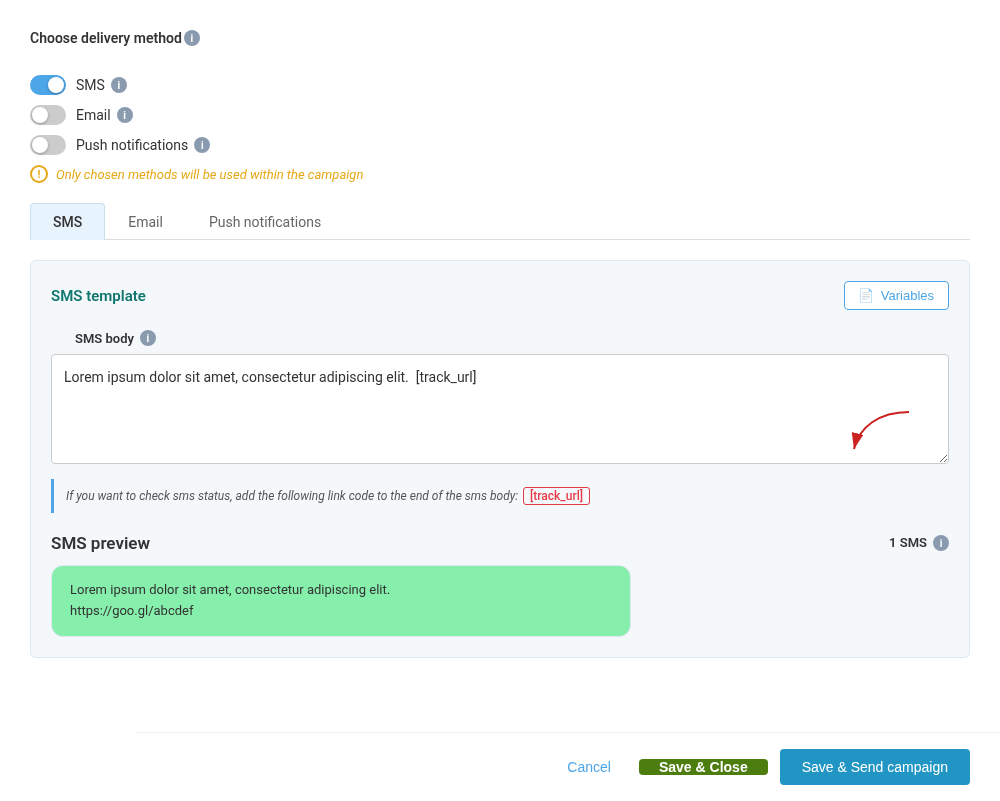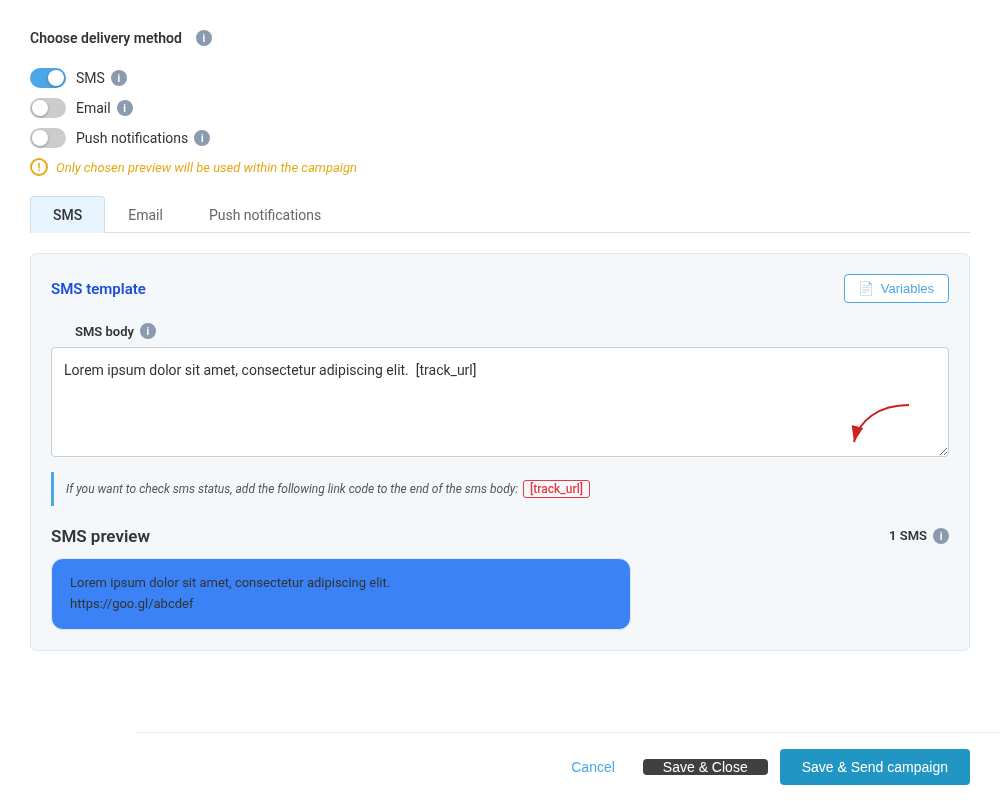--- a/index.html
+++ b/index.html
@@ -18,25 +18,25 @@
     }
 
     
     .delivery-method-section {
       margin-bottom: 20px;
     }
 
     .section-title {
       display: flex;
       align-items: center;
-      gap: 14px;
+      gap: 2px;
       font-size: 14px;
       font-weight: 600;
       color: #333;
-      margin-bottom: 22px;
+      margin-bottom: 29px;
     }
 
     .info-icon {
       display: inline-flex;
       align-items: center;
       justify-content: center;
       width: 16px;
       height: 16px;
       border-radius: 50%;
       background: #8a9bb0;
@@ -169,21 +169,21 @@
     .card-header {
       display: flex;
       justify-content: space-between;
       align-items: center;
       margin-bottom: 20px;
     }
 
     .card-title {
       font-size: 15px;
       font-weight: 600;
-      color: #1d4ed8;
+      color: #0f766e;
     }
 
     .variables-btn {
       display: flex;
       align-items: center;
       gap: 6px;
       padding: 6px 14px;
       border: 1px solid #4da6e8;
       border-radius: 4px;
       color: #4da6e8;
@@ -271,21 +271,21 @@
     .sms-count {
       display: flex;
       align-items: flex-start;
       gap: 6px;
       font-size: 13px;
       font-weight: 600;
       color: #333;
     }
 
     .preview-bubble {
-      background: #3b82f6;
+      background: #86efac;
       border: 1px solid #e0e8f0;
       border-radius: 12px;
       padding: 14px 18px;
       max-width: 580px;
       font-size: 13px;
       color: #333;
       line-height: 1.6;
     }
 
     
@@ -306,28 +306,28 @@
     .btn-cancel {
       background: none;
       border: none;
       color: #4da6e8;
       cursor: pointer;
       font-size: 14px;
       padding: 8px 16px;
     }
 
     .btn-save-close {
-      background: #404040;
+      background: #4d7c0f;
       color: white;
       border: none;
       border-radius: 4px;
       padding: 0 20px;
       cursor: pointer;
       font-size: 14px;
-      font-weight: 400;
+      font-weight: 700;
     }
 
     .btn-save-send {
       background: #2196c4;
       color: white;
       border: none;
       border-radius: 4px;
       padding: 10px 22px;
       cursor: pointer;
       font-size: 14px;
@@ -384,21 +384,21 @@
         </div>
       </div>
       <span class="toggle-label">
         <span>Push notifications</span>
         <span class="info-icon">i</span>
       </span>
     </div>
 
     <div class="warning-note">
       <span class="warning-icon">!</span>
-      <span>Only chosen preview will be used within the campaign</span>
+      <span>Only chosen methods will be used within the campaign</span>
     </div>
   </div>
 
   <div class="tabs-container">
     <div class="tab active">
       <span>SMS</span>
     </div>
     <div class="tab">
       <span>Email</span>
     </div>

